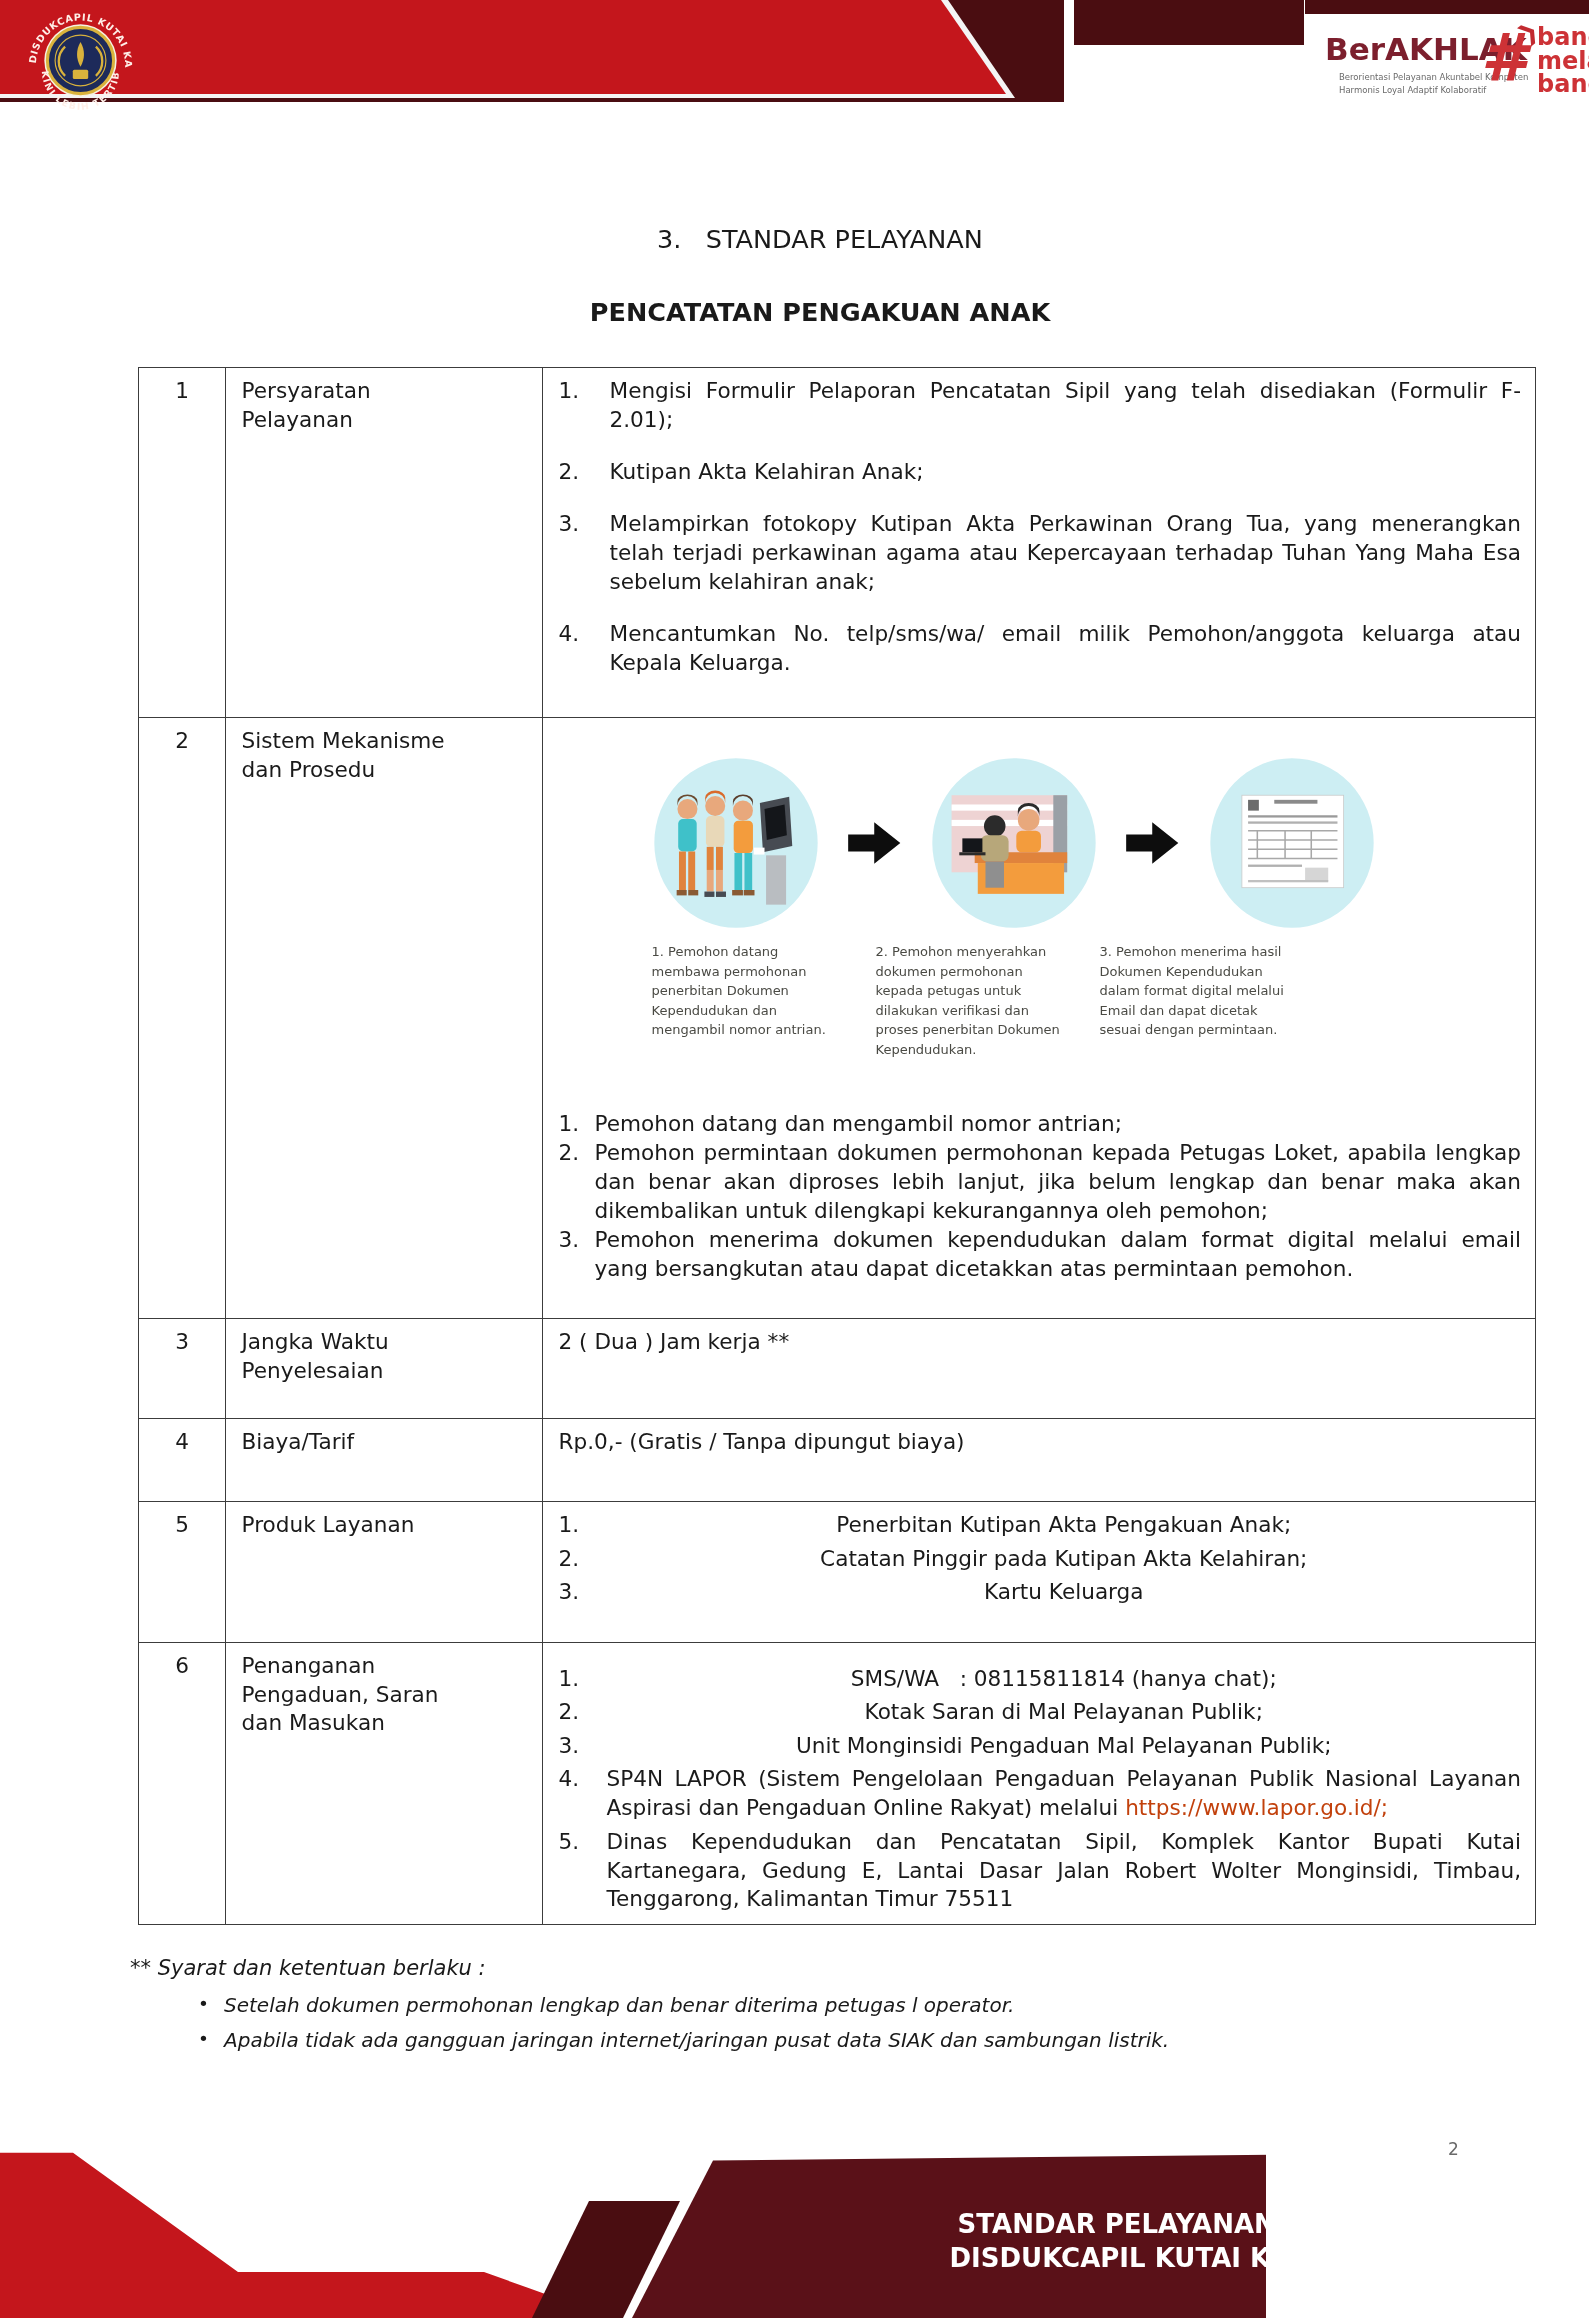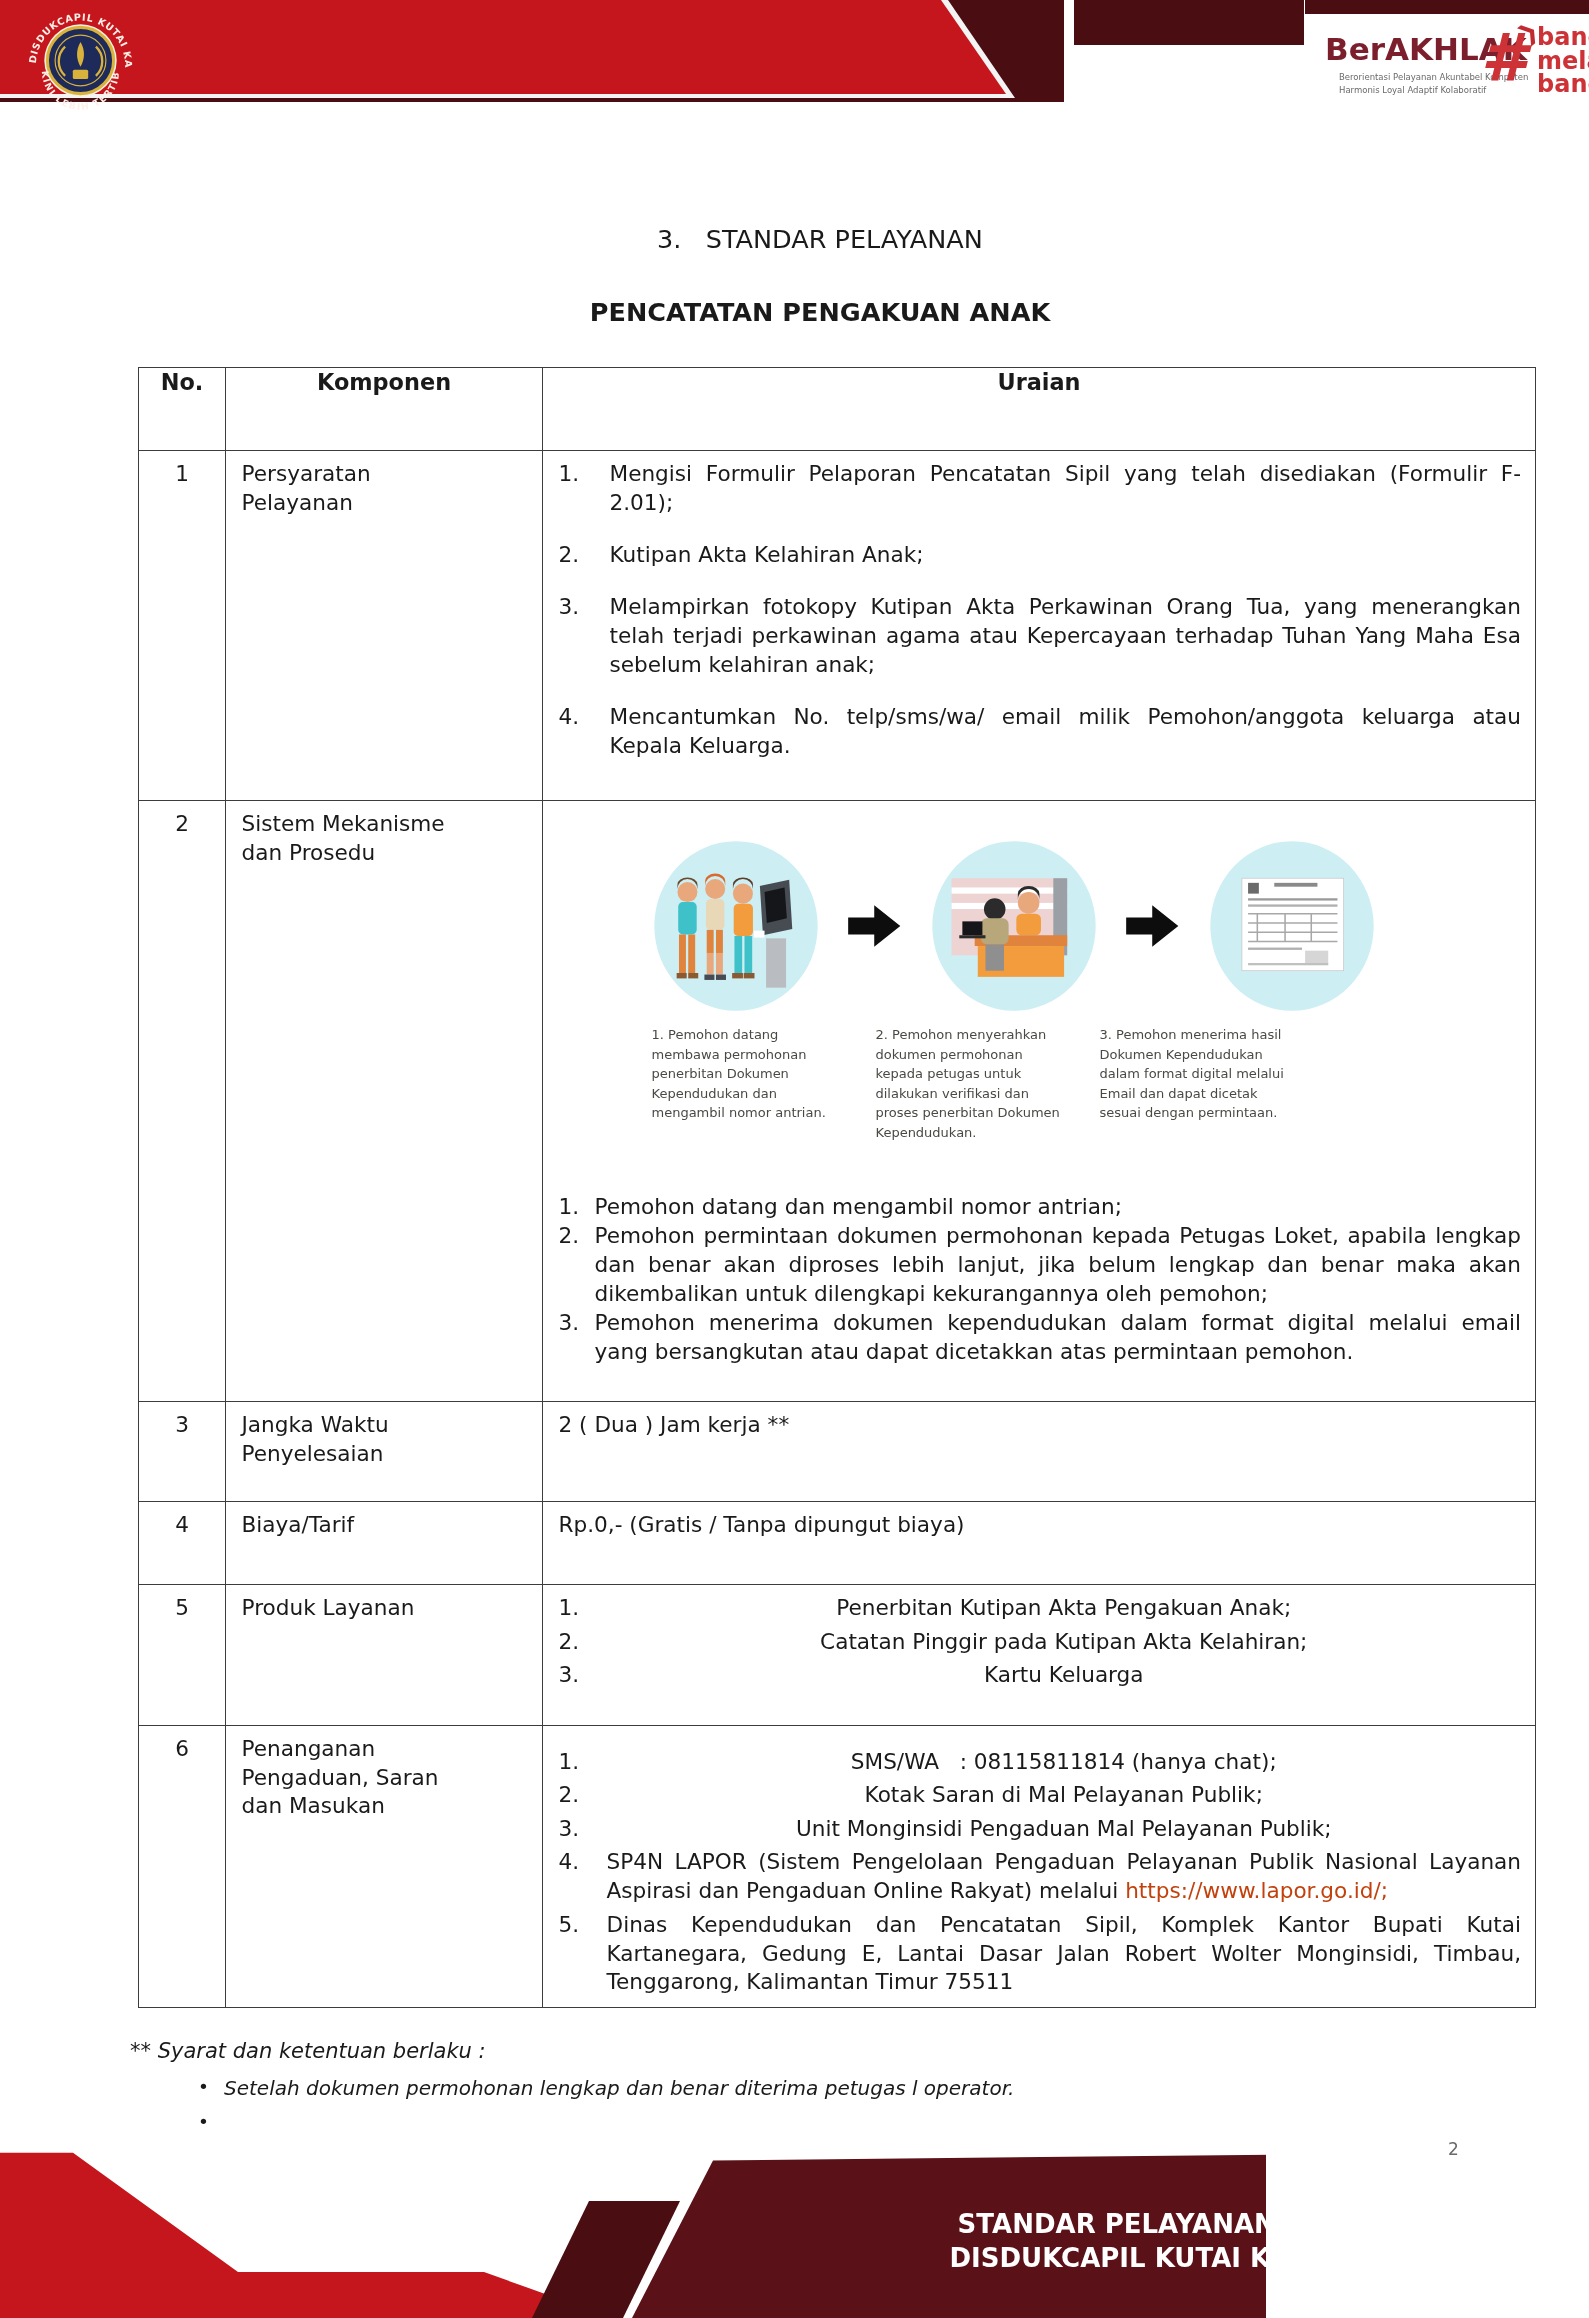--- a/index.html
+++ b/index.html
@@ -129,25 +129,20 @@
   <h1 class="subheading">PENCATATAN PENGAKUAN ANAK</h1>
 
   <table class="sp">
     <colgroup>
         <col style="width:87px">
         <col style="width:317px">
         <col style="width:993px">
       </colgroup>
 
     <tbody>
-        <tr>
-      <th class="h">No.</th>
-      <th class="h">Komponen</th>
-      <th class="h">Uraian</th>
-    </tr>
 
     <tr style="height:350px;">
       <td class="no">1</td>
       <td class="komp">Persyaratan
 Pelayanan</td>
       <td class="ur">
         <div class="oli gap-lg">
           <span class="num w66">1.</span>
           <span class="txt">Mengisi Formulir Pelaporan Pencatatan Sipil yang telah disediakan (Formulir F-2.01);</span>
         </div>
@@ -351,20 +346,21 @@
 
   <div class="footnotes">
     <div>** Syarat dan ketentuan berlaku :</div>
     <div class="fn-bullets">
       <div class="fn-li">
         <span class="bullet">•</span>
         <span>Setelah dokumen permohonan lengkap dan benar diterima petugas l operator.</span>
       </div>
       <div class="fn-li">
         <span class="bullet">•</span>
+        <span>Apabila tidak ada gangguan jaringan internet/jaringan pusat data SIAK dan sambungan listrik.</span>
       </div>
     </div>
   </div>
 
   <div class="page-num">2</div>
 
   <div class="bottom-banner">
     <div class="bb-red"></div>
     <div class="bb-par"></div>
     <div class="bb-main"></div>

